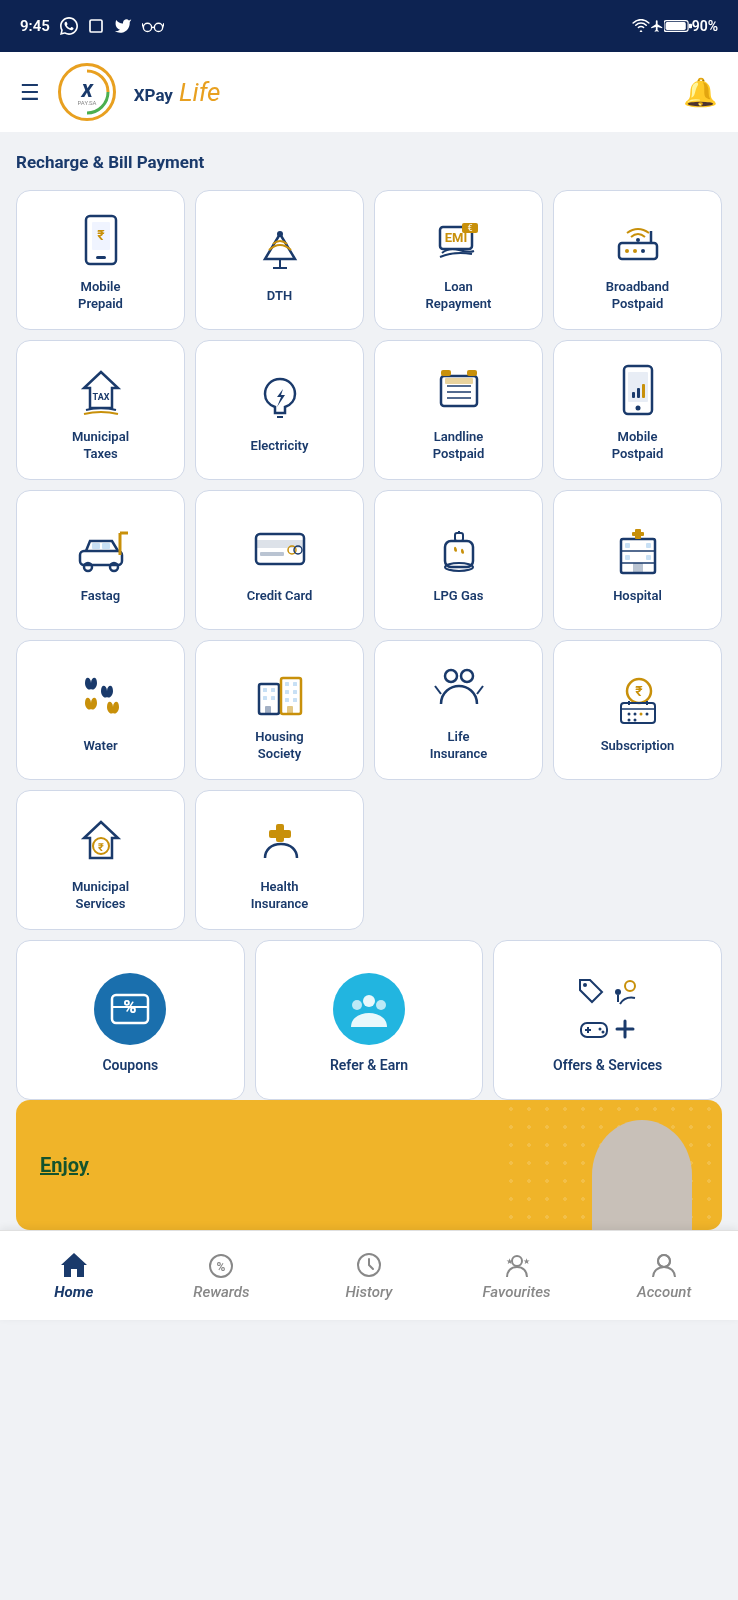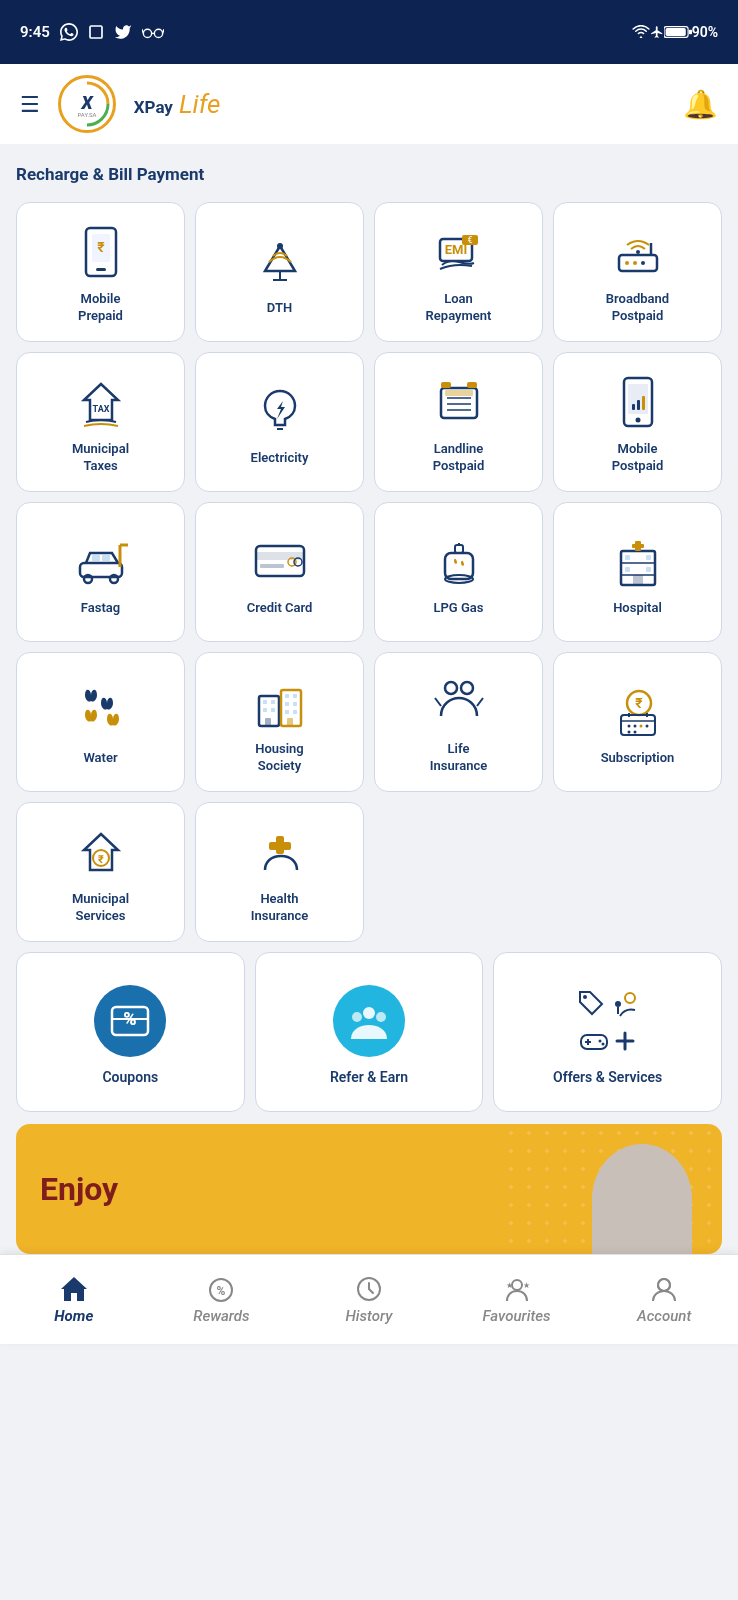--- a/index.html
+++ b/index.html
@@ -9,21 +9,21 @@
       min-height: 1600px;
       font-family: -apple-system, BlinkMacSystemFont, 'Segoe UI', Roboto, sans-serif;
       background: #f0f2f5;
       overflow-x: hidden;
     }
 
     
     .status-bar {
       background: #0d2352;
       color: white;
-      height: 64px;
+      height: 52px;
       display: flex;
       align-items: center;
       justify-content: space-between;
       padding: 0 20px;
       font-size: 15px;
       font-weight: 600;
     }
     .status-left { display: flex; align-items: center; gap: 10px; }
     .status-right { display: flex; align-items: center; font-size: 14px; }
 
@@ -94,21 +94,20 @@
     .service-label {
       font-size: 13px; font-weight: 600; color: #1a3a6b;
       text-align: center; line-height: 1.3;
     }
 
     
     .promo-grid {
       display: grid;
       grid-template-columns: repeat(3, 1fr);
       gap: 10px;
-      margin-bottom: 12px;
     }
     .promo-card {
       background: white;
       border-radius: 14px;
       border: 1.5px solid #d0d8e8;
       display: flex;
       flex-direction: column;
       align-items: center;
       justify-content: center;
       padding: 20px 8px 14px 8px;
@@ -134,21 +133,21 @@
       border-radius: 14px;
       padding: 28px 24px;
       margin-bottom: 0;
       height: 130px;
       display: flex;
       align-items: center;
       position: relative;
       overflow: hidden;
     }
     .banner-text {
-      font-size: 32px; font-weight: 700; color: #7f1d1d;
+      font-size: 20px; font-weight: 700; color: #14532d; text-decoration: underline;
     }
     .banner-person {
       position: absolute; right: 30px; bottom: 0;
       width: 100px; height: 110px;
       background: #c8c0b8;
       border-radius: 50% 50% 0 0;
     }
     .banner-dots {
       position: absolute; right: 0; top: 0; bottom: 0;
       width: 220px;

